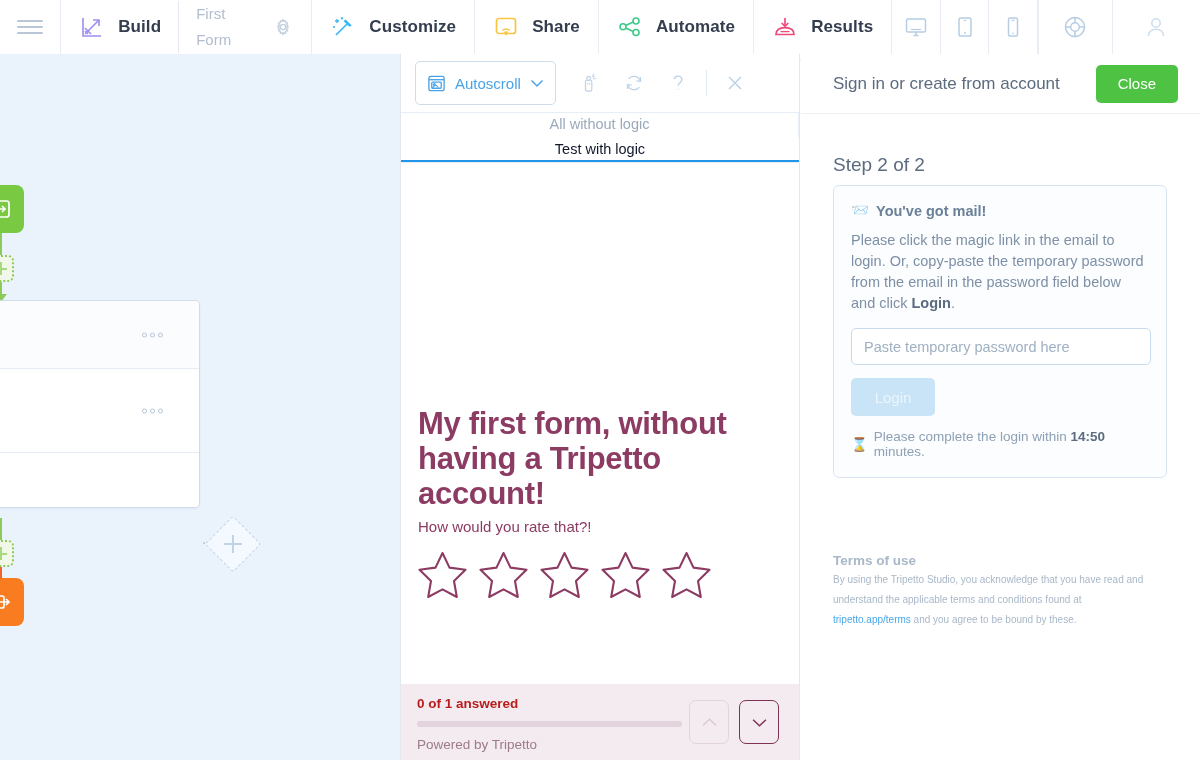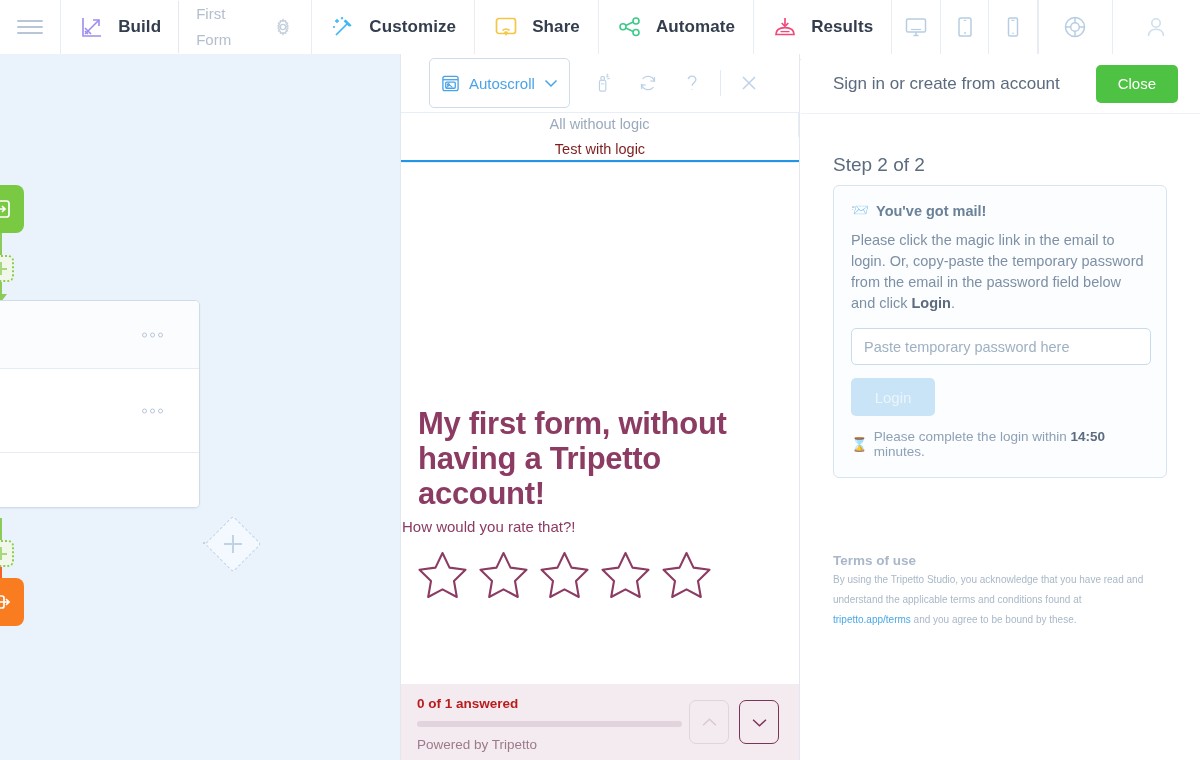--- a/index.html
+++ b/index.html
@@ -127,46 +127,46 @@
     background: #ffffff; border-left: 1px solid #e3e8ef;
     border-right: 1px solid #e3e8ef;
   }
   .pv-toolbar {
     height: 59px; display: flex; align-items: center; padding: 0 14px;
     border-bottom: 1px solid #e8eef5; background: #ffffff;
   }
   .autoscroll {
     display: flex; align-items: center; gap: 9px;
     border: 1px solid #cfdcea; border-radius: 5px;
-    padding: 8px 11px; background: #fff; height: 50px; margin-left: 14px;
+    padding: 8px 11px; background: #fff; height: 44px;
   }
   .autoscroll span { font-size: 15px; color: #4aa3e8; }
   .pv-tool-icons { display: flex; align-items: center; margin-left: 12px; gap: 0; }
   .pv-tool-icons .ic {
     width: 44px; height: 38px; display: flex; align-items: center; justify-content: center;
   }
   .vdiv { width: 1px; height: 26px; background: #e1e9f2; margin: 0 6px; }
 
   .pv-tabs { display: flex; height: 50px; border-bottom: 1px solid #e8eef5; flex-direction: column; }
   .pv-tab {
     flex: 1; display: flex; align-items: center; justify-content: center;
     font-size: 14.5px; color: #9aa9bc; border-bottom: 2px solid transparent;
     border-right: 1px solid #e8eef5;
   }
-  .pv-tab.active { color: #7f1d1d; border-bottom-color: #2196e8; }
+  .pv-tab.active { color: #0f172a; border-bottom-color: #2196e8; }
   .pv-tab:last-child { border-right: none; }
 
   .pv-body { position: relative; height: 597px; background: #fff; }
   .form-title {
     position: absolute; left: 17px; top: 243px; width: 320px;
     font-size: 31px; font-weight: bold; line-height: 35px;
     color: #8c3b63; letter-spacing: -.3px;
   }
   .form-sub {
-    position: absolute; left: 1px; top: 355px;
+    position: absolute; left: 17px; top: 355px;
     font-size: 15px; color: #8c3b63;
   }
   .stars { position: absolute; left: 15px; top: 386px; display: flex; gap: 8px; }
   .pv-submit {
     position: absolute; left: 17px; top: 573px;
     width: 94px; height: 41px; border-radius: 5px;
     background: #cbbec4; display: flex; align-items: center;
     justify-content: center; gap: 8px;
     color: #ffffff; font-size: 15.5px;
   }

